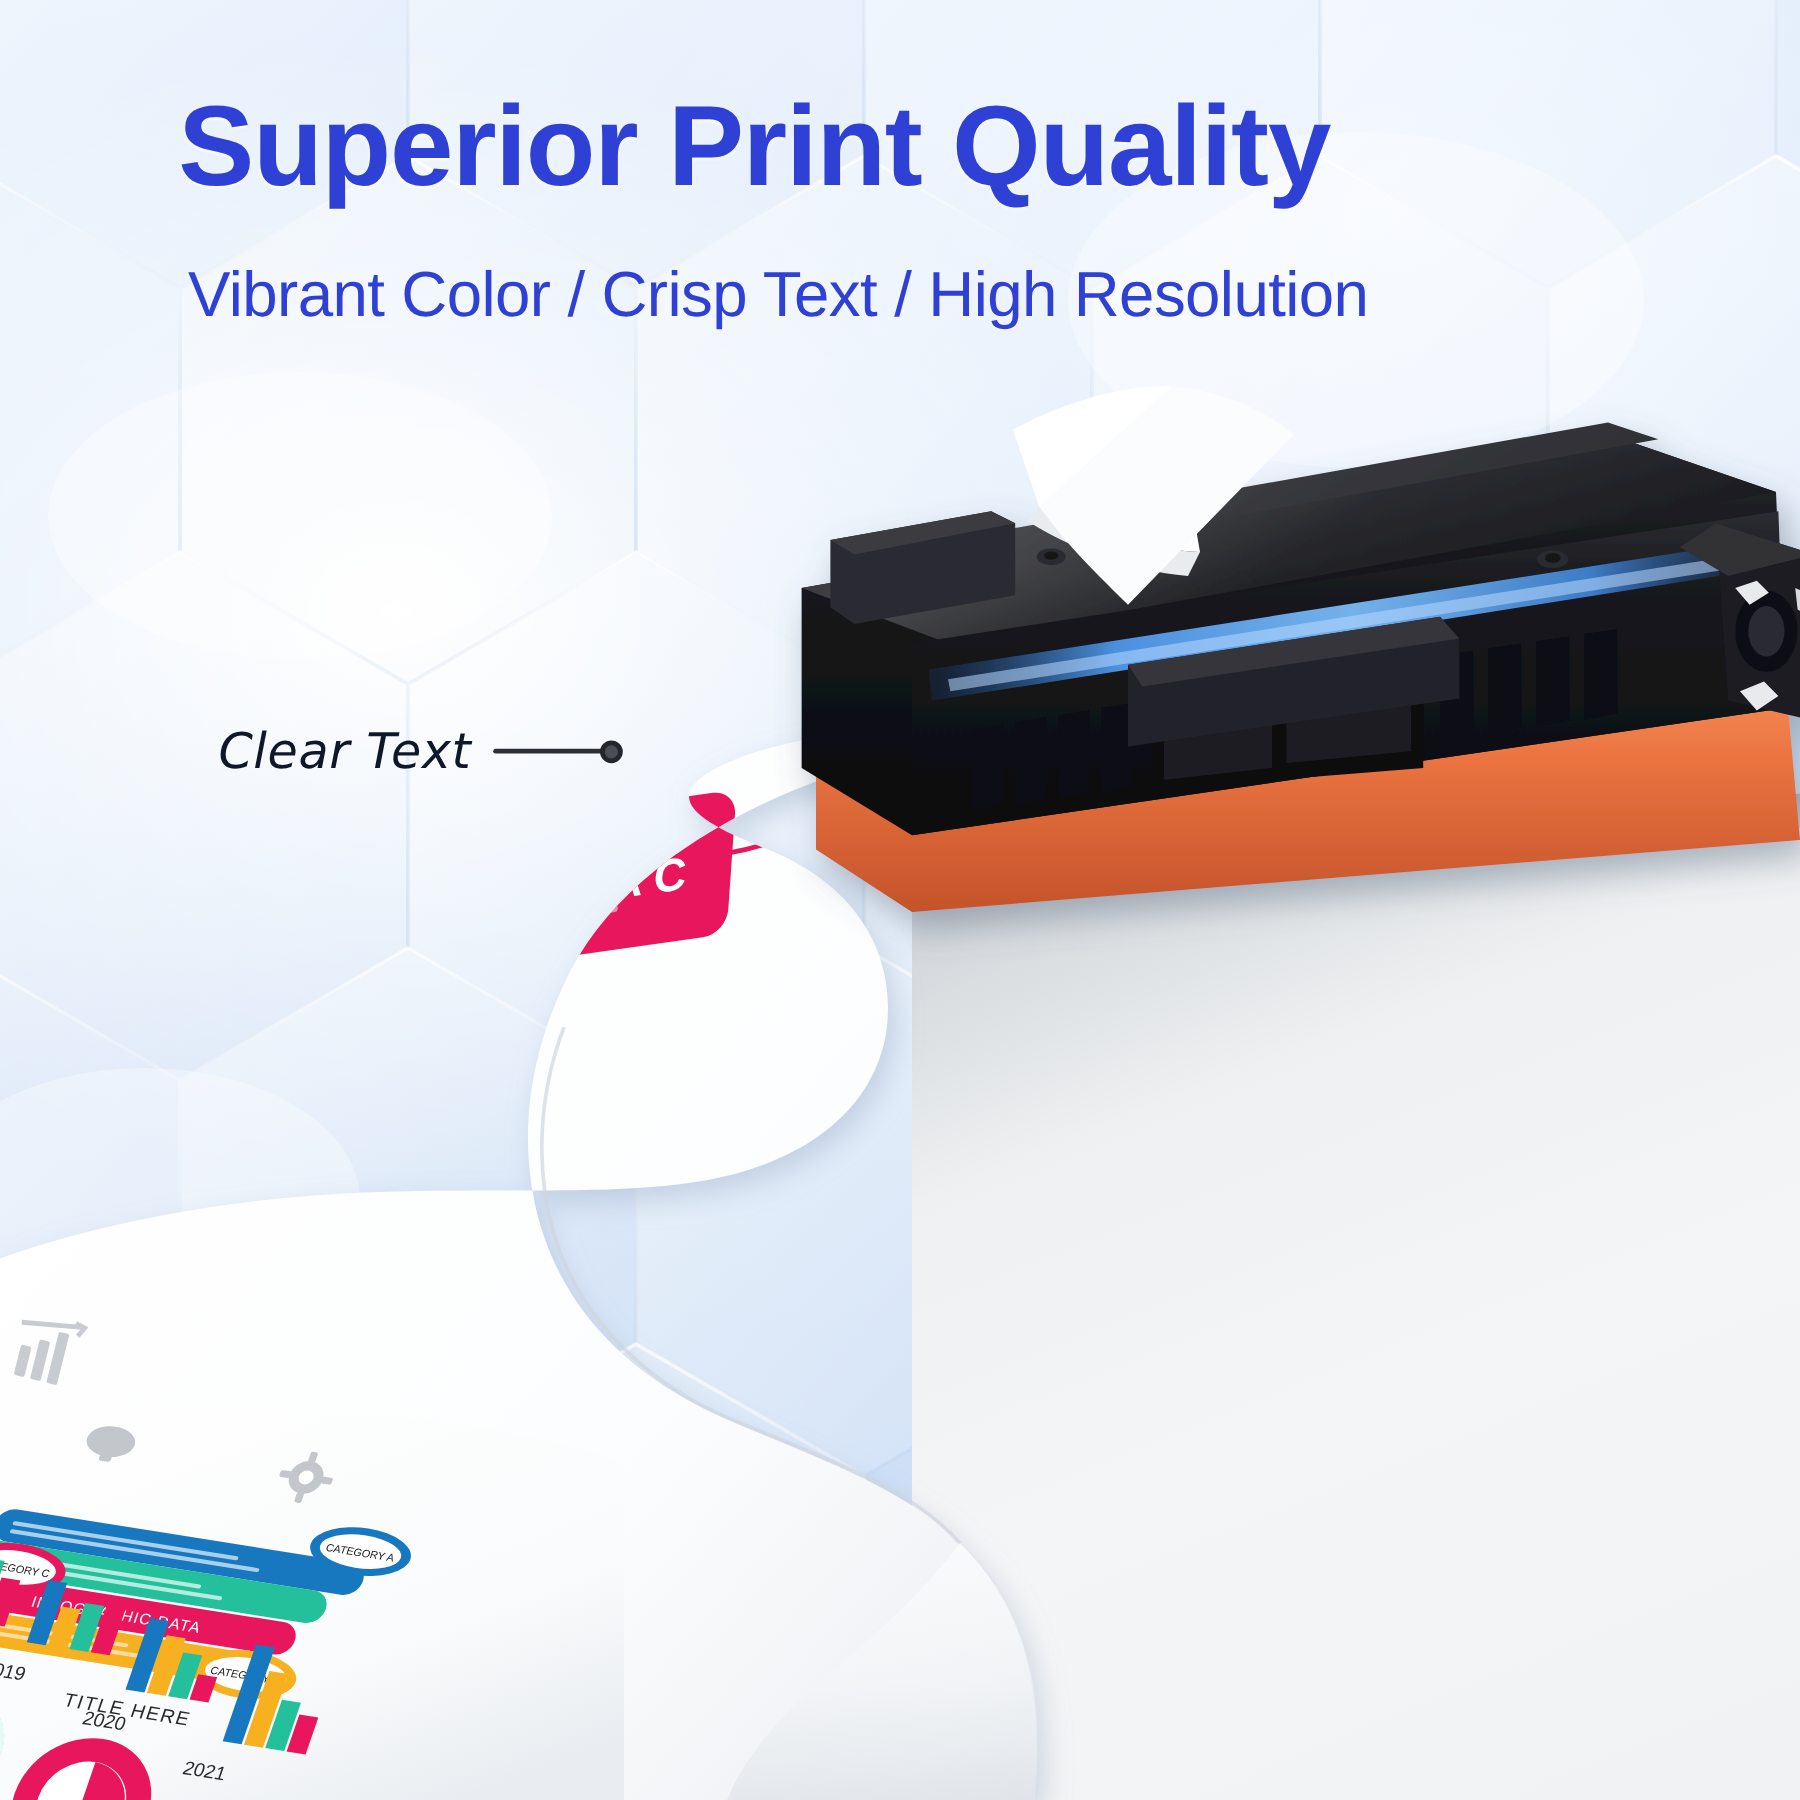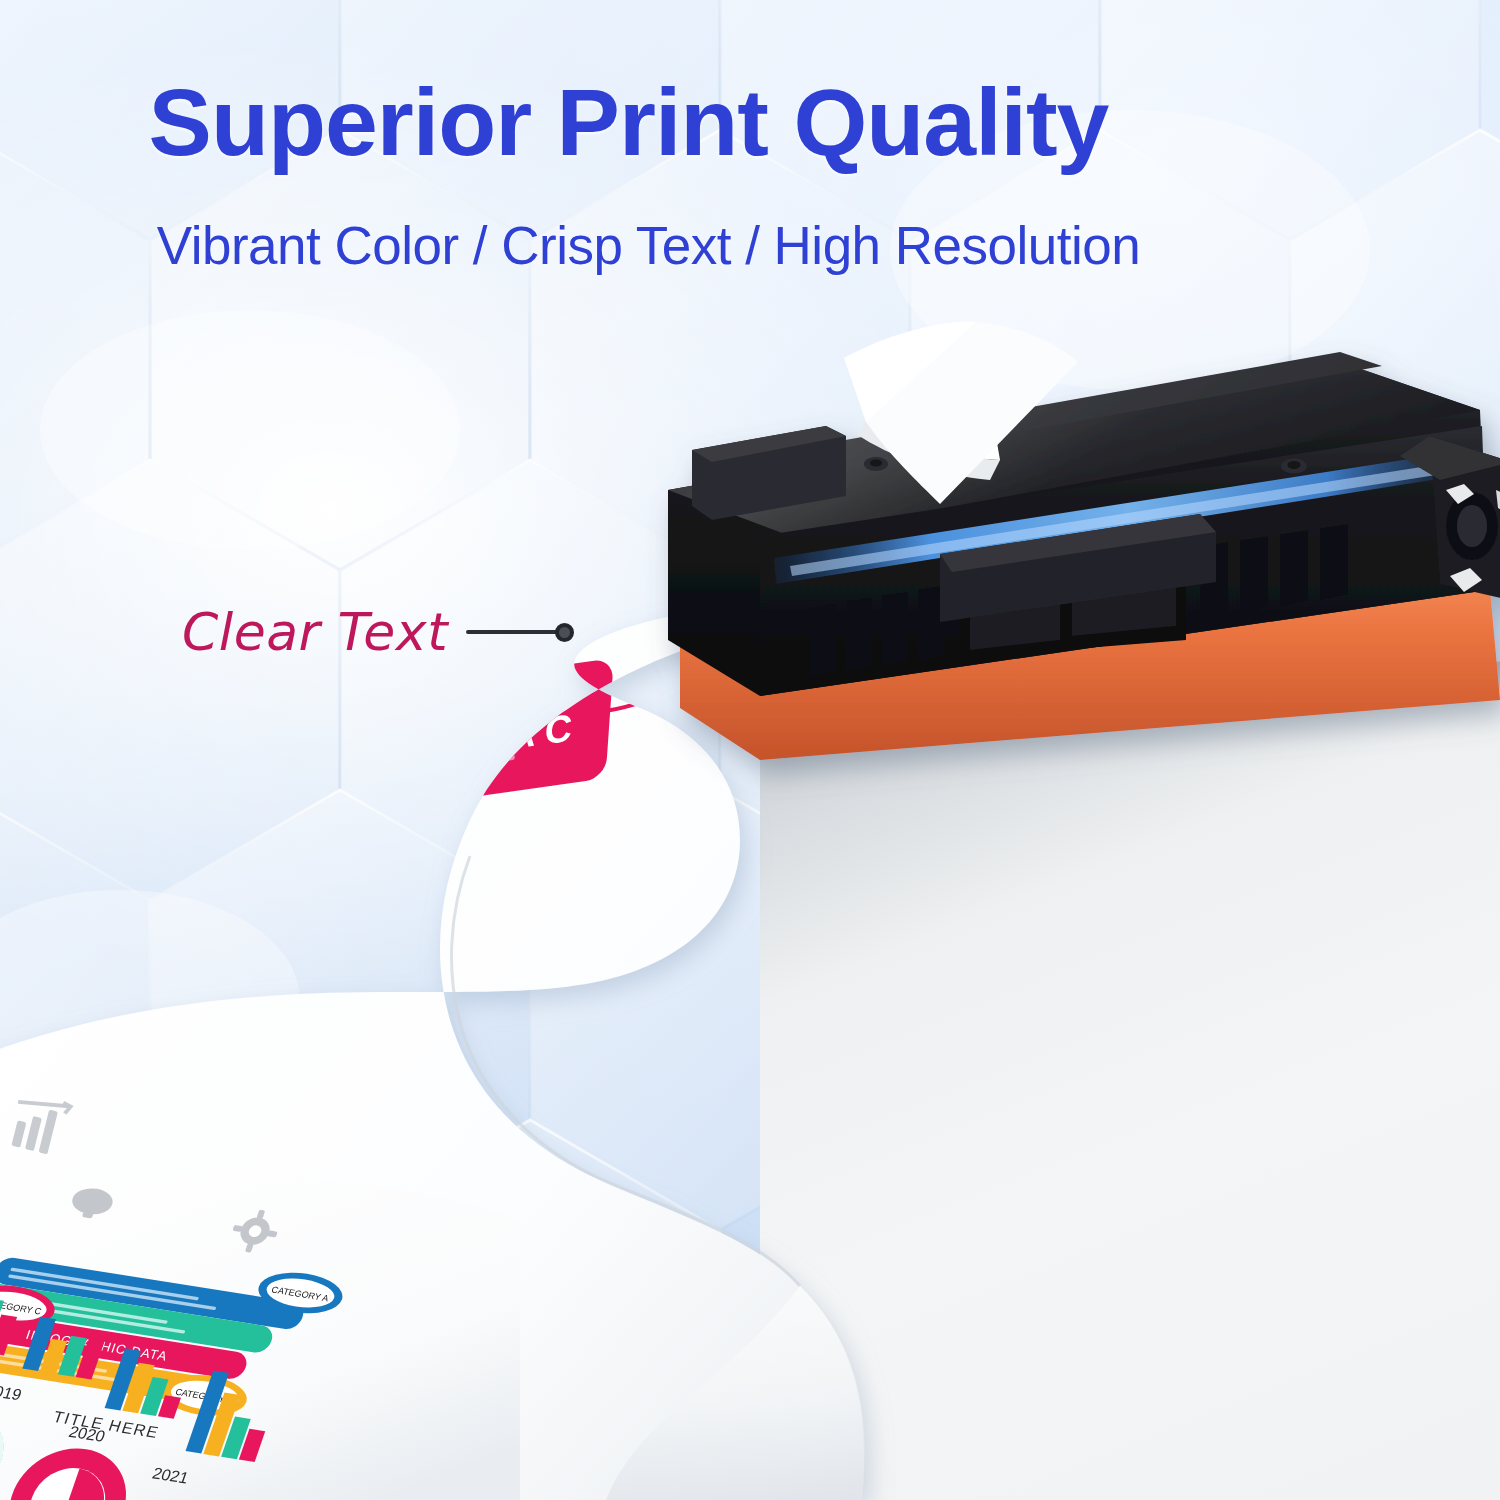--- a/index.html
+++ b/index.html
@@ -45,21 +45,21 @@
     font-size:53px; font-weight:normal; color:#2f41d4;
     letter-spacing:-0.5px; padding-top:45px;
     text-shadow:0 1px 2px rgba(255,255,255,0.7);
     padding-left:40px;
   }
 
   
   .callout { position:absolute; display:flex; align-items:center; z-index:60; }
   .callout .cl-text {
     font-family:"DejaVu Sans", sans-serif;
-    font-style:italic; font-size:52px; color:#be185d; white-space:nowrap;
+    font-style:italic; font-size:41px; color:#0f172a; white-space:nowrap;
     letter-spacing:0.5px;
   }
   .callout .cl-line { height:4px; background:#2c2f36; border-radius:2px; }
   .callout .cl-dot {
     width:19px; height:19px; border-radius:50%;
     background:#4a4e57; border:4px solid #24262c; margin-left:-3px;
   }
   #callout-clear-text { left:182px; top:602px; }
   #callout-clear-text .cl-line { width:92px; margin-left:18px; }
   #callout-vivid-colors { left:84px; top:835px; }

